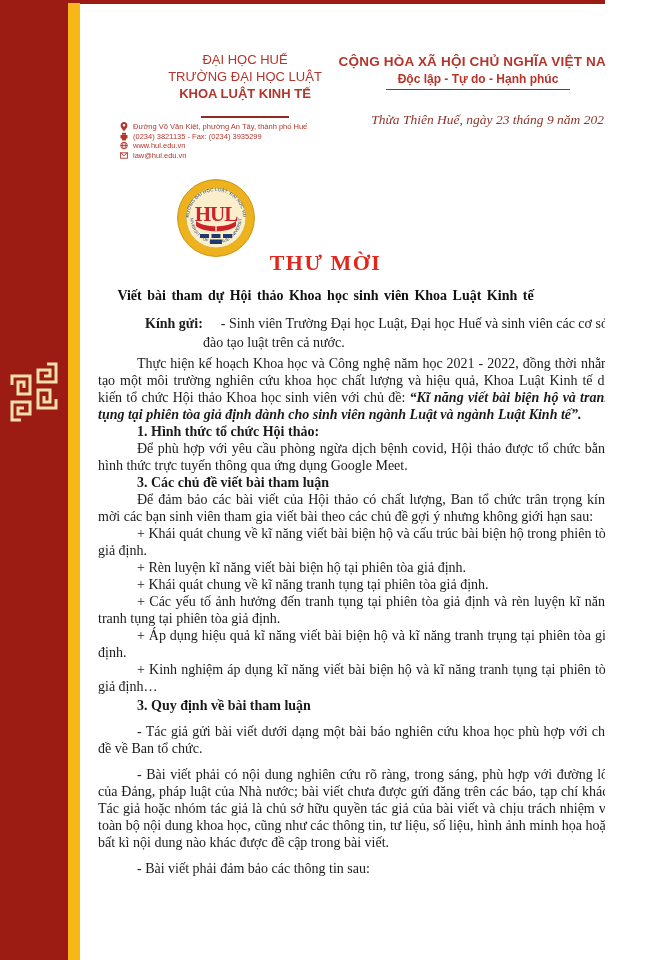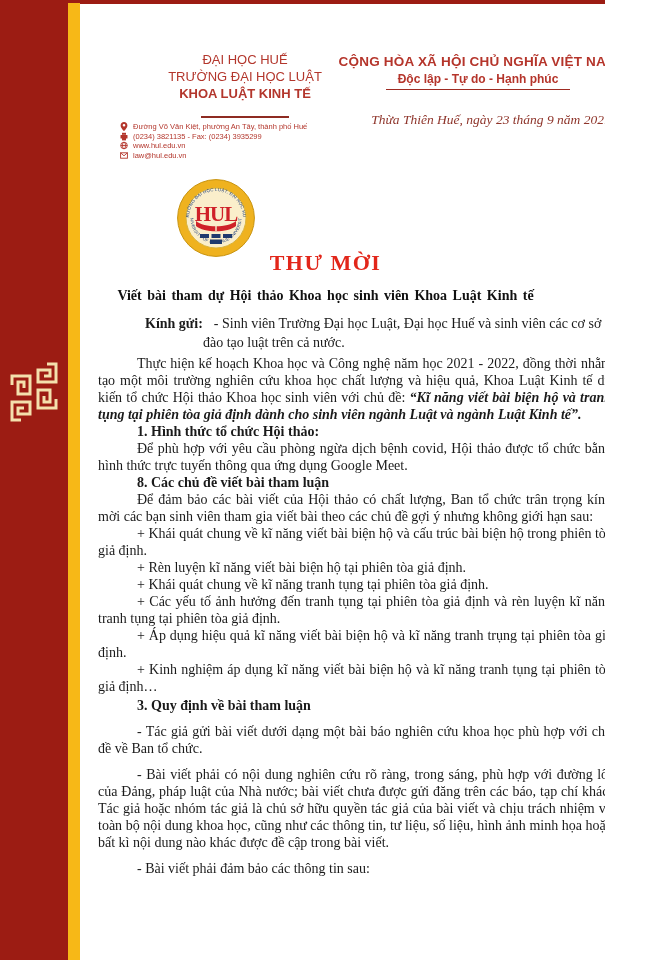--- a/index.html
+++ b/index.html
@@ -32,21 +32,21 @@
   
   .logo{position:absolute;left:177px;top:179px;width:78px;height:78px;}
   
   .center-col{position:absolute;left:72px;width:507px;text-align:center;}
   .doc-title{top:250px;font-size:22px;font-weight:bold;color:#e2261a;letter-spacing:1.5px;
              font-family:"Liberation Serif",serif;}
   .doc-subtitle{top:288px;font-size:14px;font-weight:bold;color:#111;word-spacing:2px;}
   
   .salutation{position:absolute;left:145px;top:314px;width:414px;font-size:14px;line-height:19px;
               padding-left:58px;text-indent:-58px;}
-  .salutation .label{font-weight:bold;margin-right:11px;}
+  .salutation .label{font-weight:bold;margin-right:18px;}
   
   .body-col{position:absolute;left:98px;top:355px;width:514px;font-size:14px;line-height:17px;
             text-align:justify;}
   .body-col p{margin:0;text-indent:39px;}
   .body-col p.heading{font-weight:bold;}
   .intro-em{font-weight:bold;font-style:italic;}
   .body-col p.rule{margin-top:9px;}
   .body-col p.h3{margin-top:2px;}
 </style>
 </head>
@@ -155,21 +155,21 @@
   <div class="salutation">
     <span class="label">Kính gửi:</span><span>- Sinh viên Trường Đại học Luật, Đại học Huế và sinh viên các cơ sở đào tạo luật trên cả nước.</span>
   </div>
 
   <div class="body-col">
     <p><span>Thực hiện kế hoạch Khoa học và Công nghệ năm học 2021 - 2022, đồng thời nhằm tạo một môi trường nghiên cứu khoa học chất lượng và hiệu quả, Khoa Luật Kinh tế dự kiến tổ chức Hội thảo Khoa học sinh viên với chủ đề: </span><span class="intro-em">“Kĩ năng viết bài biện hộ và tranh tụng tại phiên tòa giả định dành cho sinh viên ngành Luật và ngành Luật Kinh tế”.</span></p>
 
     <p class="heading">1. Hình thức tổ chức Hội thảo:</p>
     <p>Để phù hợp với yêu cầu phòng ngừa dịch bệnh covid, Hội thảo được tổ chức bằng hình thức trực tuyến thông qua ứng dụng Google Meet.</p>
 
-    <p class="heading">8. Các chủ đề viết bài tham luận</p>
+    <p class="heading">3. Các chủ đề viết bài tham luận</p>
     <p>Để đảm bảo các bài viết của Hội thảo có chất lượng, Ban tổ chức trân trọng kính mời các bạn sinh viên tham gia viết bài theo các chủ đề gợi ý nhưng không giới hạn sau:</p>
 
     <p>+ Khái quát chung về kĩ năng viết bài biện hộ và cấu trúc bài biện hộ trong phiên tòa giả định.</p>
     <p>+ Rèn luyện kĩ năng viết bài biện hộ tại phiên tòa giả định.</p>
     <p>+ Khái quát chung về kĩ năng tranh tụng tại phiên tòa giả định.</p>
     <p>+ Các yếu tố ảnh hưởng đến tranh tụng tại phiên tòa giả định và rèn luyện kĩ năng tranh tụng tại phiên tòa giả định.</p>
     <p>+ Áp dụng hiệu quả kĩ năng viết bài biện hộ và kĩ năng tranh trụng tại phiên tòa giả định.</p>
     <p>+ Kinh nghiệm áp dụng kĩ năng viết bài biện hộ và kĩ năng tranh tụng tại phiên tòa giả định…</p>
 
     <p class="heading h3">3. Quy định về bài tham luận</p>

